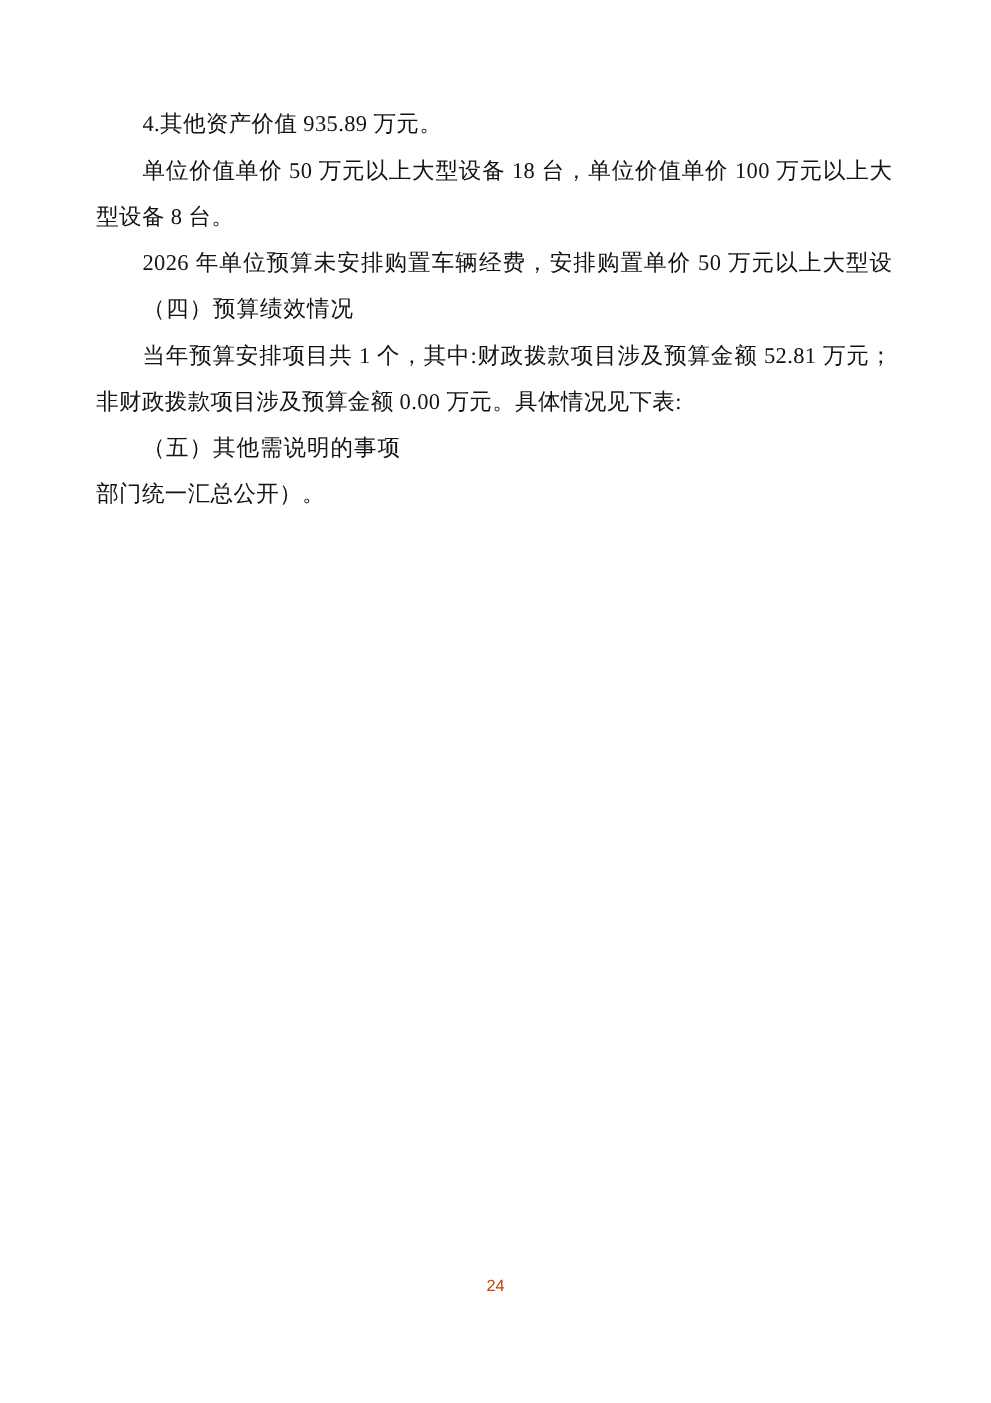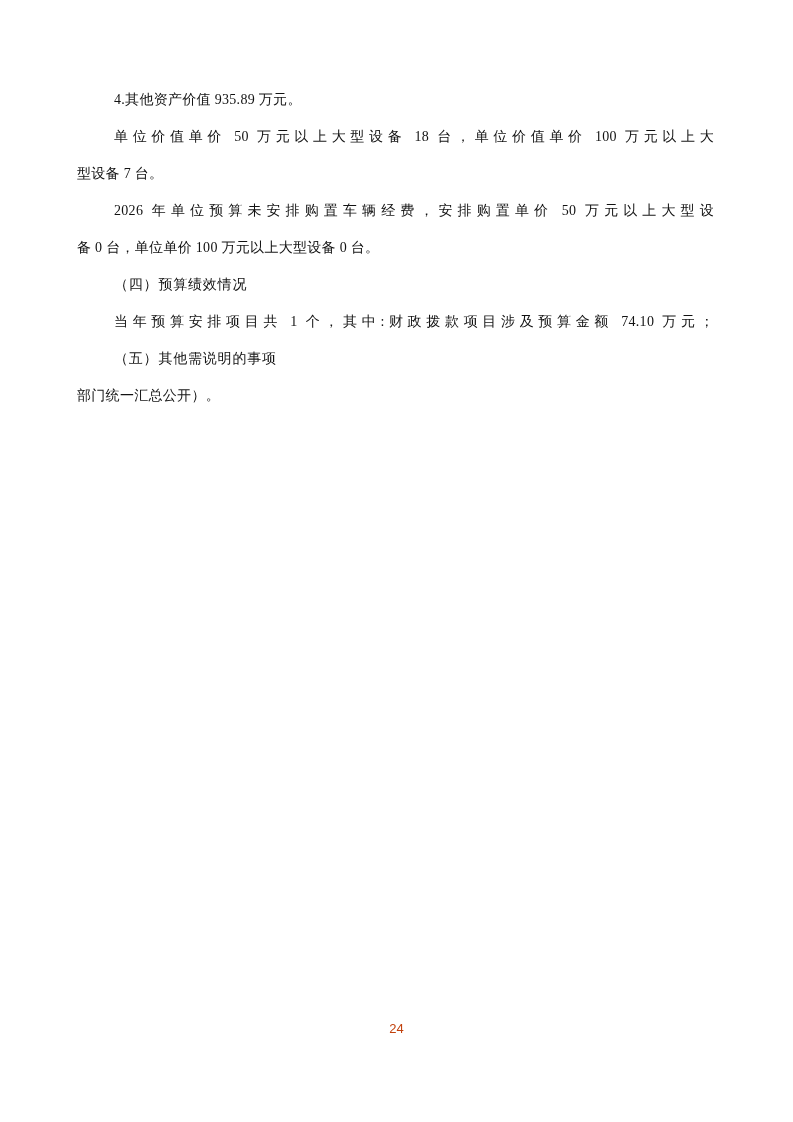--- a/index.html
+++ b/index.html
@@ -17,21 +17,21 @@
   }
   .doc {
     position: absolute;
     left: 77px;
     top: 81px;
     width: 637px;
   }
   .line {
     height: 37px;
     line-height: 37px;
-    font-size: 14px;
+    font-size: 18px;
     letter-spacing: 0.3px;
     text-align: left;
     white-space: nowrap;
   }
   .line.just {
     white-space: normal;
     text-align: justify;
     text-align-last: justify;
   }
   .line.indent {
@@ -53,22 +53,22 @@
     font-size: 13px;
     color: #c2410c;
   }
 </style>
 </head>
 <body>
 
 <div class="doc">
   <div class="line indent">4.其他资产价值 935.89 万元。</div>
   <div class="line indent just">单位价值单价 50 万元以上大型设备 18 台，单位价值单价 100 万元以上大</div>
-  <div class="line">型设备 7 台。</div>
+  <div class="line">型设备 8 台。</div>
   <div class="line indent just">2026 年单位预算未安排购置车辆经费，安排购置单价 50 万元以上大型设</div>
-  <div class="line">备 0 台，单位单价 100 万元以上大型设备 0 台。</div>
   <div class="line indent heading">（四）预算绩效情况</div>
-  <div class="line indent just">当年预算安排项目共 1 个，其中:财政拨款项目涉及预算金额 74.10 万元；</div>
+  <div class="line indent just">当年预算安排项目共 1 个，其中:财政拨款项目涉及预算金额 52.81 万元；</div>
+  <div class="line">非财政拨款项目涉及预算金额 0.00 万元。具体情况见下表:</div>
   <div class="line indent heading">（五）其他需说明的事项</div>
   <div class="line">部门统一汇总公开）。</div>
 </div>
 
 <div class="page-num">24</div>
 
 </body></html>

